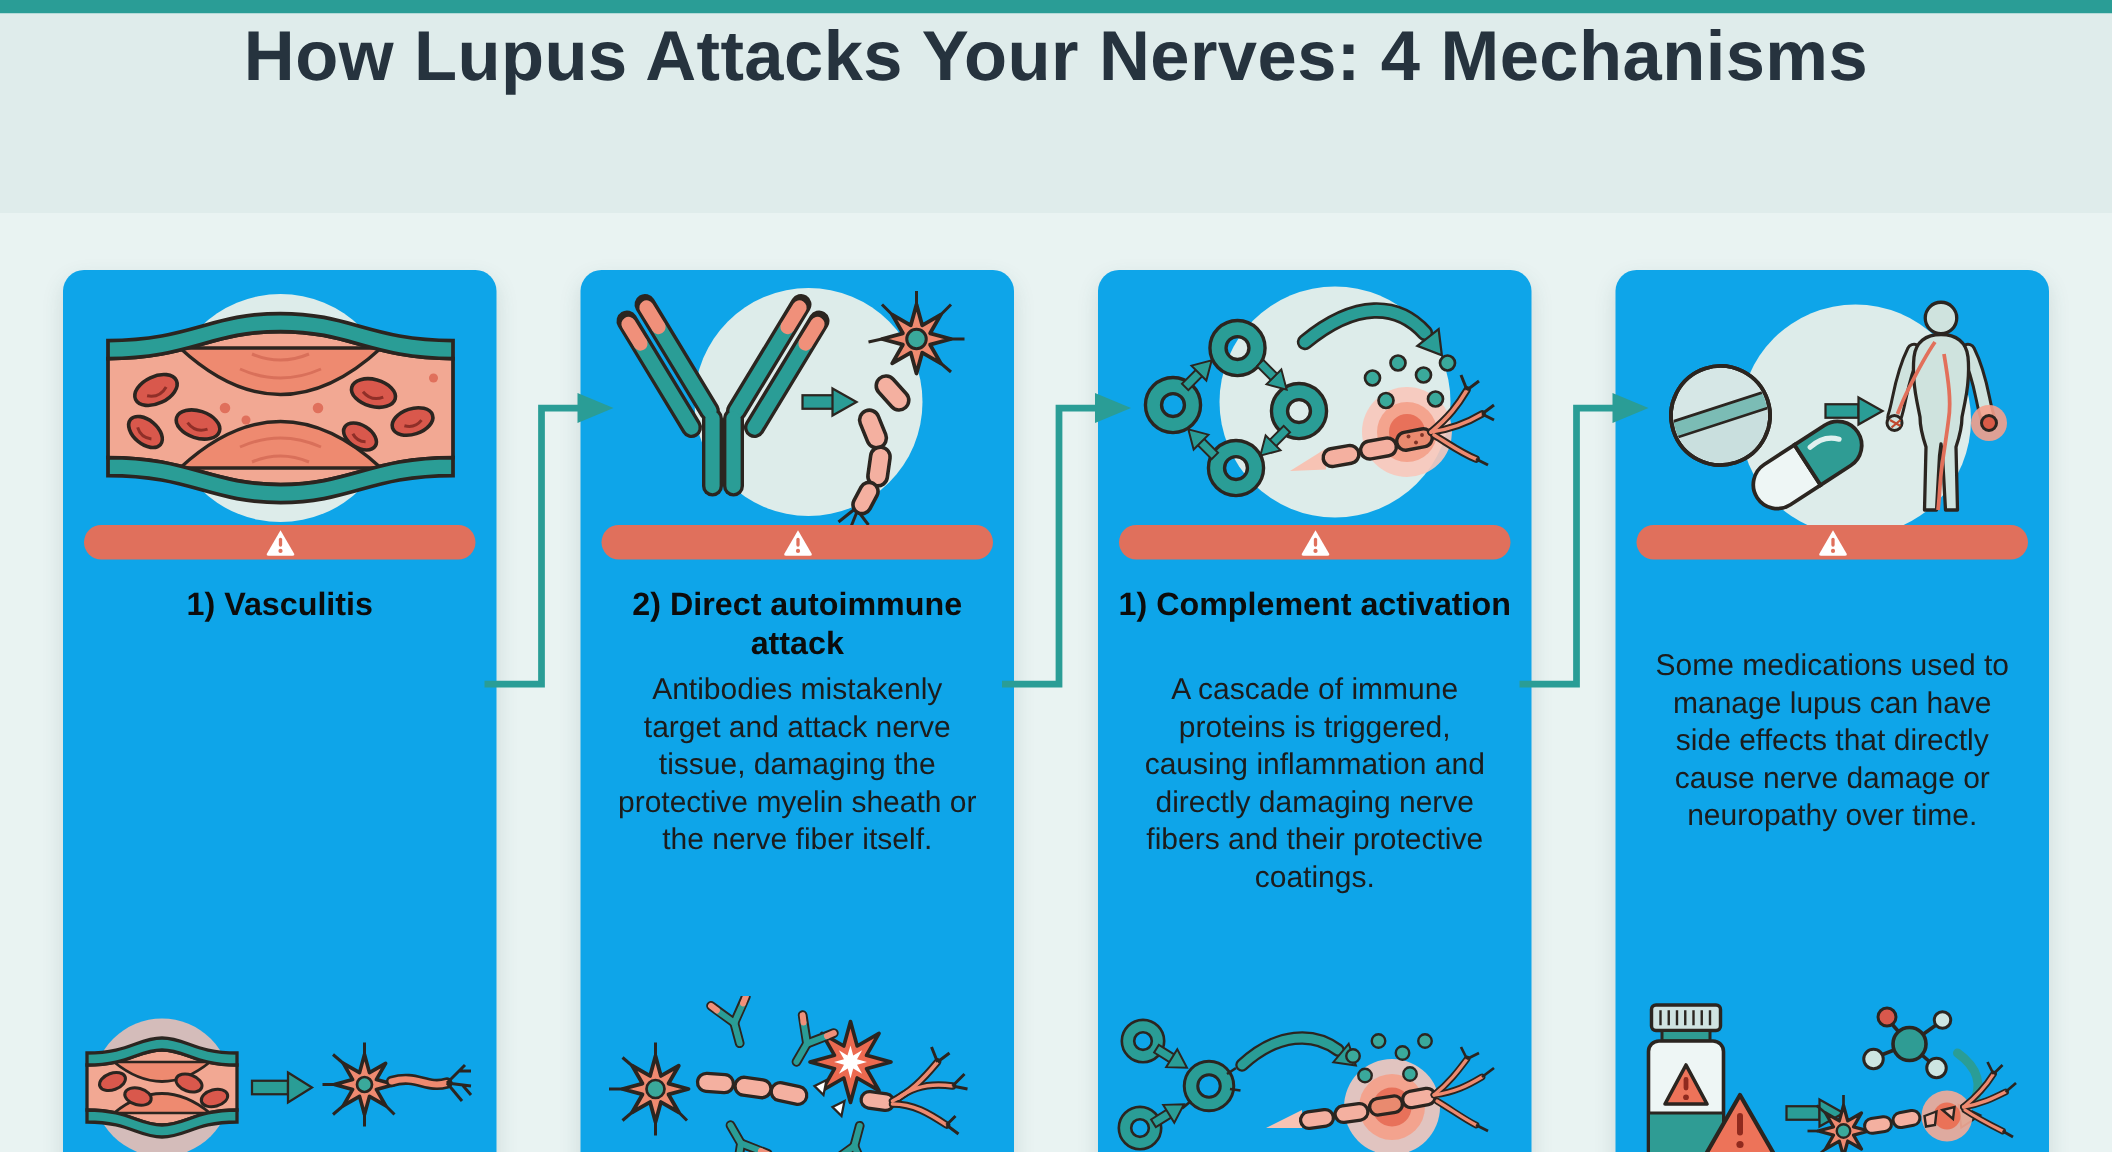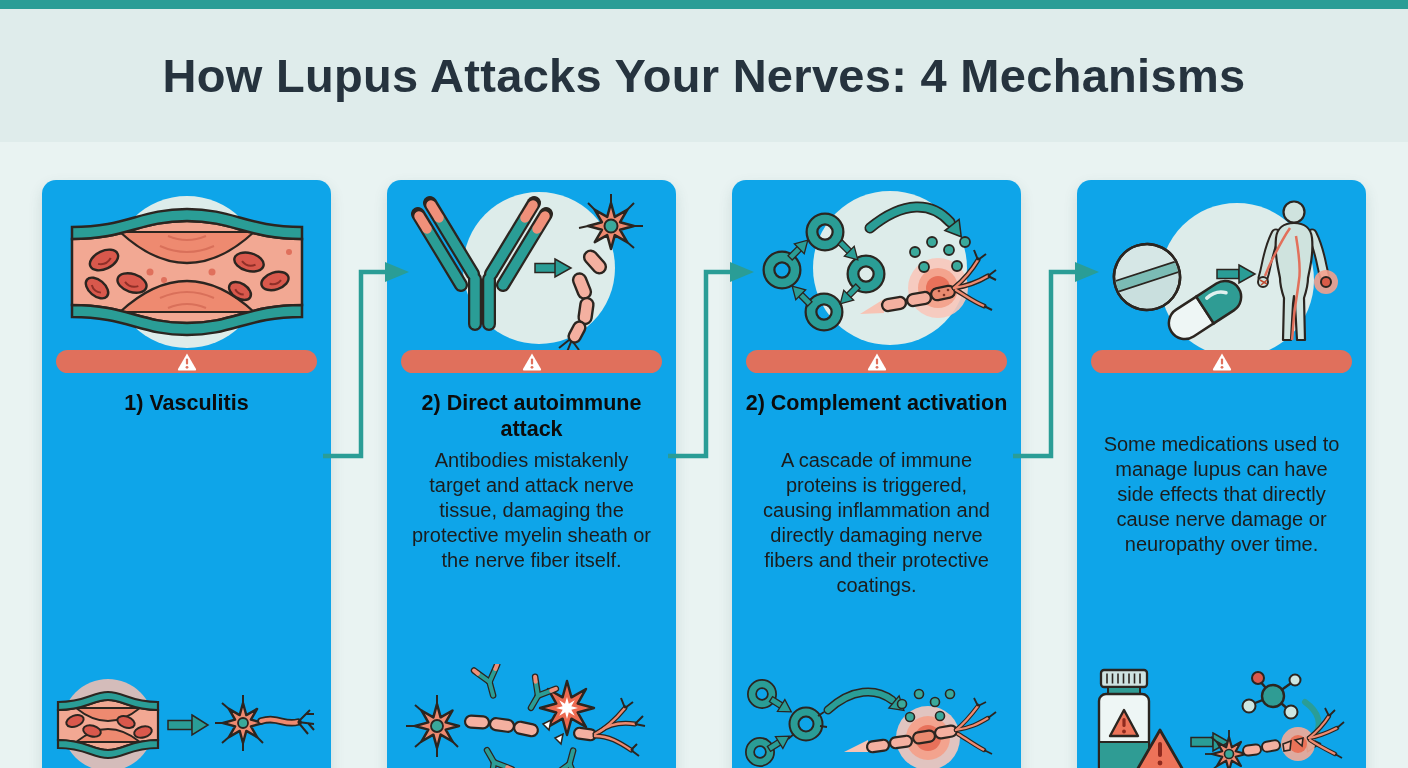--- a/index.html
+++ b/index.html
@@ -1,20 +1,20 @@
 <!DOCTYPE html>
 <html><head>
 <meta charset="utf-8">
 <style>
   html,body{margin:0;padding:0;background:#e9f3f2;}
   .canvas{position:relative;width:1408px;height:768px;background:#e9f3f2;overflow:hidden;
           font-family:"Liberation Sans",sans-serif;}
   .top-bar{position:absolute;top:0;left:0;right:0;height:9px;background:#2a9d96;}
   .header{position:absolute;top:9px;left:0;right:0;height:133px;background:#dfeceb;
-          display:flex;align-items:center;justify-content:center;}
+          display:flex;align-items:flex-start;justify-content:center;}
   .page-title{margin:0;font-size:47px;font-weight:700;color:#26333e;letter-spacing:.3px;}
   .card{position:absolute;top:180px;width:289px;height:612px;background:#0ea5e9;
         border-radius:14px;box-shadow:0 6px 14px rgba(50,85,85,.15);}
   .card-1{left:42px}.card-2{left:387px}.card-3{left:732px}.card-4{left:1077px}
   .top-illo{position:absolute;top:2px;left:0;width:289px;height:168px;}
   .bottom-illo{position:absolute;left:0;bottom:6px;width:289px;height:122px;}
   .banner{position:absolute;top:170px;left:14px;right:14px;height:23px;background:#e0705c;
           border-radius:12px;display:flex;align-items:center;justify-content:center;}
   .card-title{position:absolute;top:210px;left:6px;right:6px;margin:0;text-align:center;
               font-size:21.5px;line-height:26px;font-weight:700;color:#0c0c0c;}
@@ -390,21 +390,21 @@
         </g>
       </svg>
     </div>
     <div class="banner">
       <svg width="22" height="20" viewBox="0 0 22 20">
         <path d="M11 1.5 L20 17 Q20.7 18.5 19 18.5 L3 18.5 Q1.3 18.5 2 17 Z" fill="#ffffff"></path>
         <rect x="9.9" y="6.5" width="2.2" height="6" rx="1.1" fill="#e0705c"></rect>
         <circle cx="11" cy="15.3" r="1.4" fill="#e0705c"></circle>
       </svg>
     </div>
-    <h2 class="card-title">2) Complement activation</h2>
+    <h2 class="card-title">1) Complement activation</h2>
     <p class="card-desc desc-b">A cascade of immune proteins is triggered, causing inflammation and directly damaging nerve fibers and their protective coatings.</p>
     <div class="bottom-illo">
       <svg width="289" height="122" viewBox="0 0 289 122">
         <circle cx="30" cy="30" r="10" fill="none" stroke="#2b2520" stroke-width="10"></circle>
         <circle cx="30" cy="30" r="10" fill="none" stroke="#2a9d96" stroke-width="6.5"></circle>
         <circle cx="28" cy="88" r="10" fill="none" stroke="#2b2520" stroke-width="10"></circle>
         <circle cx="28" cy="88" r="10" fill="none" stroke="#2a9d96" stroke-width="6.5"></circle>
         <circle cx="74" cy="60" r="12" fill="none" stroke="#2b2520" stroke-width="11"></circle>
         <circle cx="74" cy="60" r="12" fill="none" stroke="#2a9d96" stroke-width="7"></circle>
         <g stroke="#2b2520" stroke-width="1.8">

